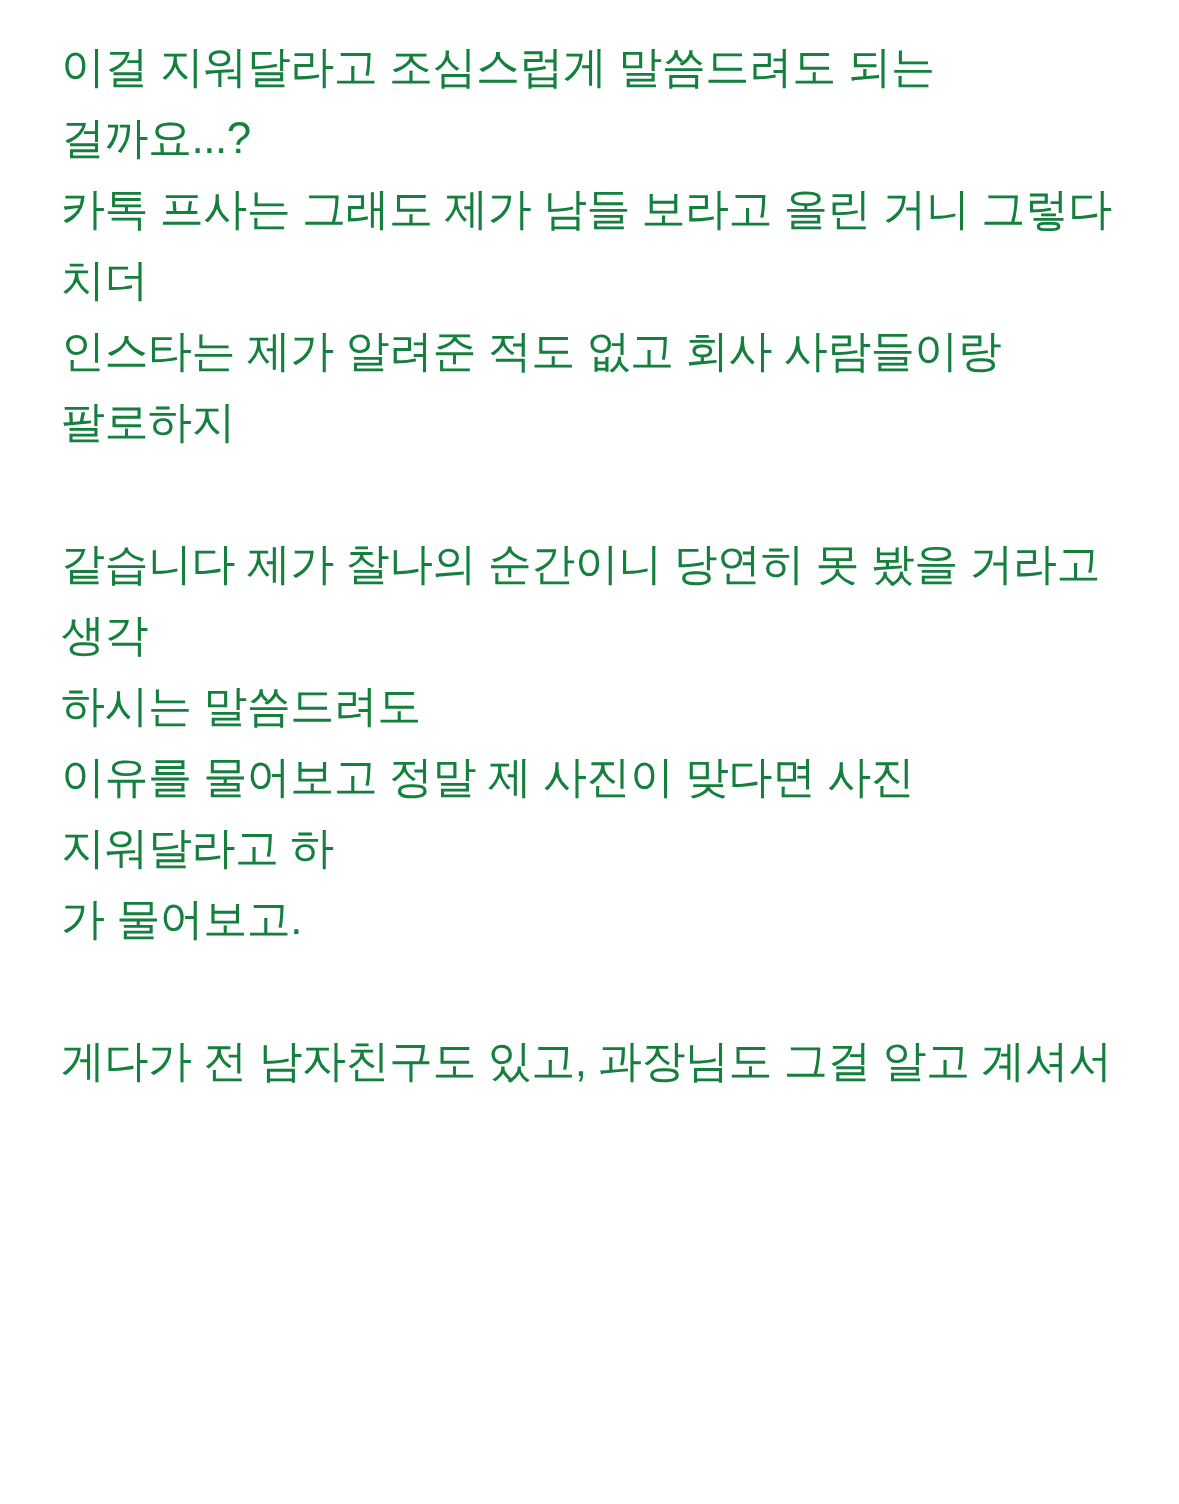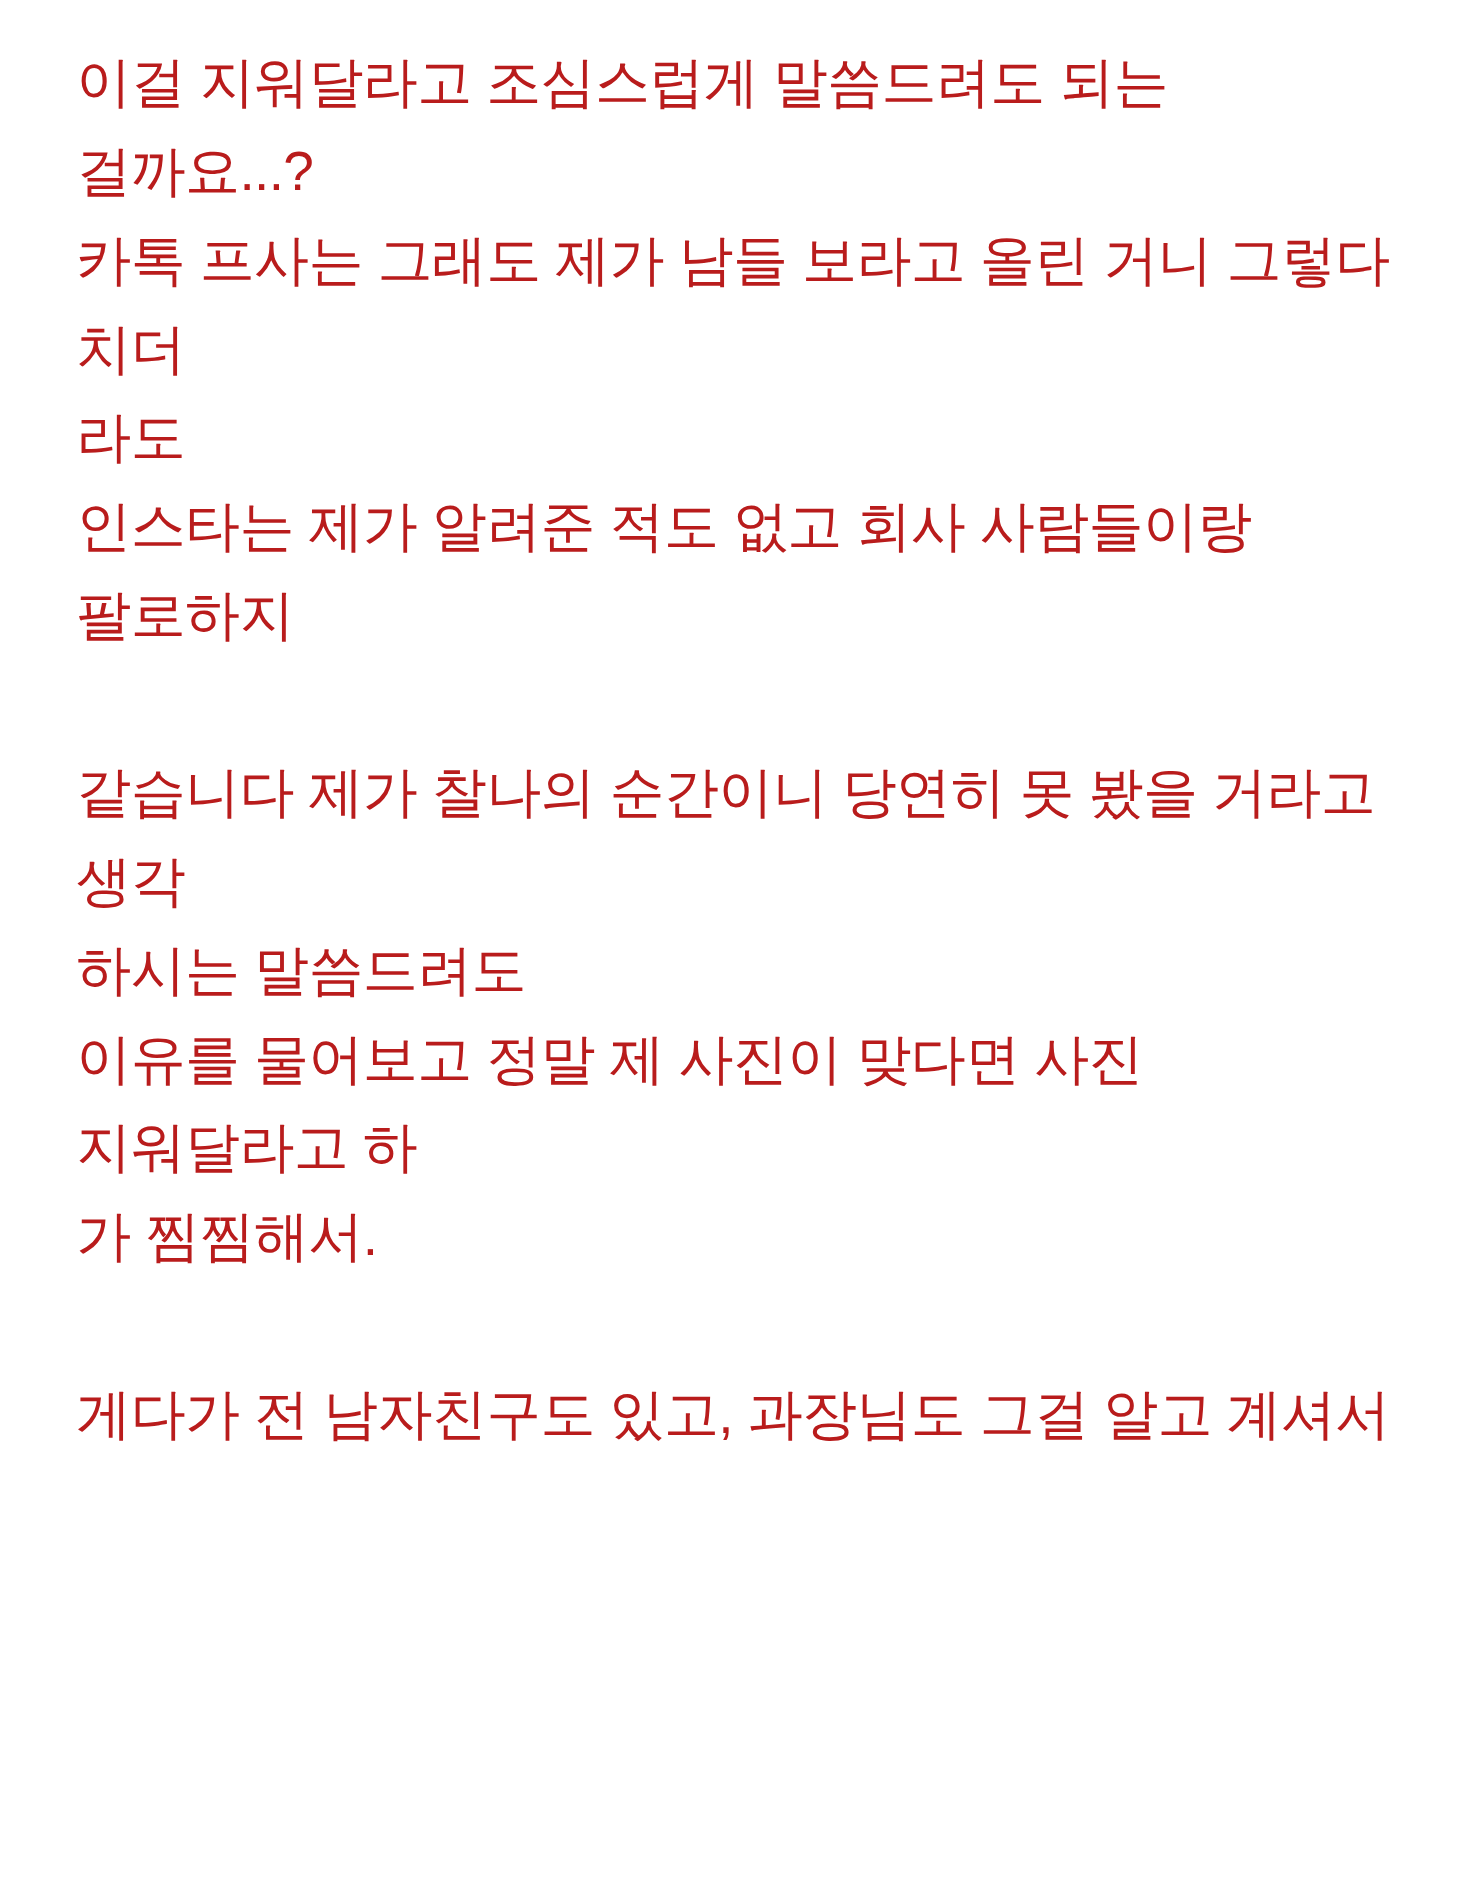--- a/index.html
+++ b/index.html
@@ -15,42 +15,41 @@
   .post-body {
     box-sizing: border-box;
     width: 1179px;
     height: 1504px;
     padding: 31px 58px 0 61px;
     font-family: "Liberation Sans", "DejaVu Sans", sans-serif;
     font-size: 44px;
     font-weight: 300;
     line-height: 71px;
     letter-spacing: -0.5px;
-    color: #b91c1c;
+    color: #15803d;
     background: #ffffff;
   }
   .line {
     min-height: 71px;
     white-space: pre-wrap;
     word-break: keep-all;
   }
   .line.empty {
     
   }
 </style>
 </head>
 <body>
 
 <main class="post-body">
   <div>
       <div class="line">이걸 지워달라고 조심스럽게 말씀드려도 되는 걸까요...?</div>
       <div class="line">카톡 프사는 그래도 제가 남들 보라고 올린 거니 그렇다 치더</div>
-      <div class="line">라도</div>
       <div class="line">인스타는 제가 알려준 적도 없고 회사 사람들이랑 팔로하지</div>
       <div class="line empty"></div>
       <div class="line">같습니다 제가 찰나의 순간이니 당연히 못 봤을 거라고 생각</div>
       <div class="line">하시는 말씀드려도</div>
       <div class="line">이유를 물어보고 정말 제 사진이 맞다면 사진 지워달라고 하</div>
-      <div class="line">가 찜찜해서.</div>
+      <div class="line">가 물어보고.</div>
       <div class="line empty"></div>
       <div class="line">게다가 전 남자친구도 있고, 과장님도 그걸 알고 계셔서</div>
     </div>
 </main>
 
 </body></html>

